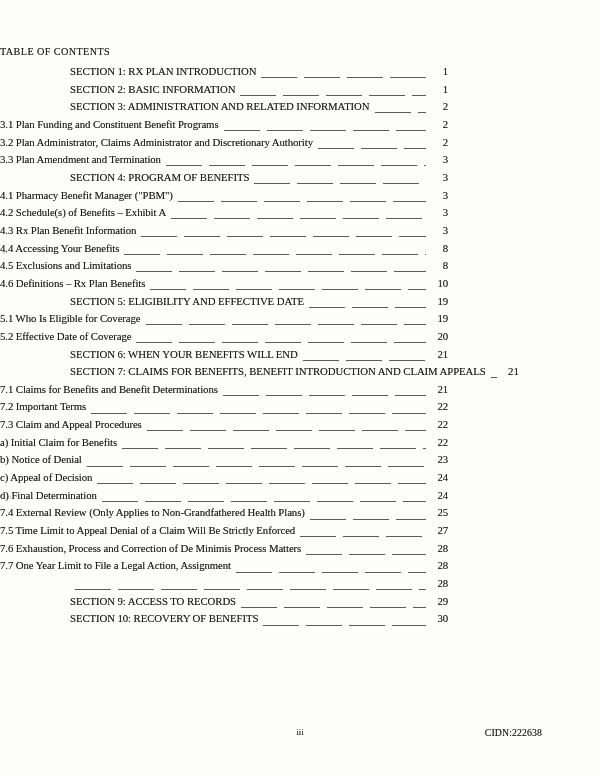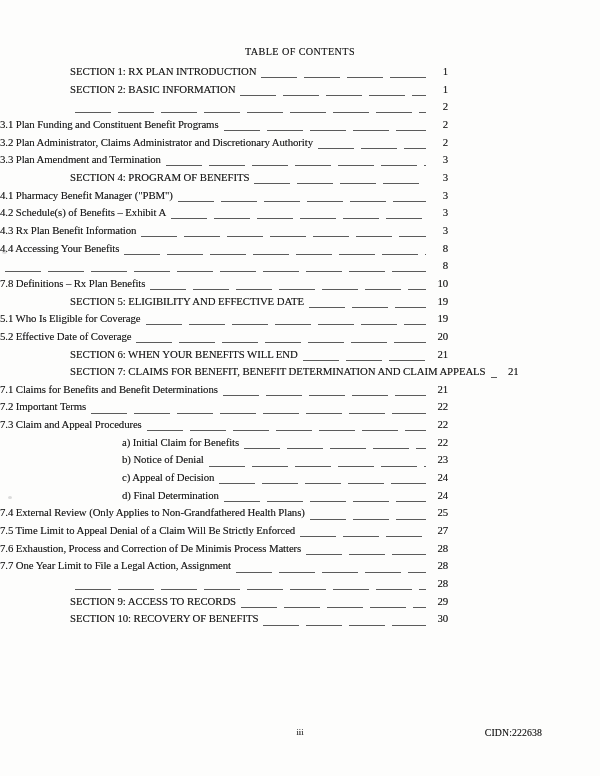--- a/index.html
+++ b/index.html
@@ -15,21 +15,21 @@
     font-family: "Liberation Serif", "DejaVu Serif", serif;
     color: #1d1d1d;
     overflow: hidden;
     text-shadow: 0 0 0.4px rgba(40,40,40,0.55);
   }
   .doc-title {
     position: absolute;
     top: 46px;
     left: 0;
     right: 0;
-    text-align: center;
+    text-align: left;
     font-size: 10.2px;
     letter-spacing: 0.4px;
     white-space: nowrap;
   }
   .toc {
     position: absolute;
     top: 63px;
     left: 0;
     width: 514px;
   }
@@ -39,21 +39,21 @@
     height: 17.67px;
     line-height: 17.67px;
     box-sizing: border-box;
     padding-right: 66px;
     font-size: 10.8px;
     letter-spacing: -0.1px;
     white-space: nowrap;
   }
   .row.l0 { padding-left: 70px; }
   .row.l1 { }
-  .row.l2 { padding-left: 122px; }
+  .row.l2 { }
   .label {
     flex: 0 0 auto;
     white-space: nowrap;
   }
   .leader {
     flex: 1 1 auto;
     min-width: 6px;
     align-self: stretch;
     position: relative;
     margin-left: 5px;
@@ -124,20 +124,21 @@
     <span class="pagenum">1</span>
   </div>
 
   <div class="row l0">
     <span class="label">SECTION 2: BASIC INFORMATION</span>
     <span class="leader"></span>
     <span class="pagenum">1</span>
   </div>
 
   <div class="row l0">
+    <span class="label">SECTION 3: ADMINISTRATION AND RELATED INFORMATION</span>
     <span class="leader"></span>
     <span class="pagenum">2</span>
   </div>
 
   <div class="row l1">
     <span class="label">3.1 Plan Funding and Constituent Benefit Programs</span>
     <span class="leader"></span>
     <span class="pagenum">2</span>
   </div>
 
@@ -177,26 +178,27 @@
     <span class="pagenum">3</span>
   </div>
 
   <div class="row l1">
     <span class="label">4.4 Accessing Your Benefits</span>
     <span class="leader"></span>
     <span class="pagenum">8</span>
   </div>
 
   <div class="row l1">
+    <span class="label">4.5 Exclusions and Limitations</span>
     <span class="leader"></span>
     <span class="pagenum">8</span>
   </div>
 
   <div class="row l1">
-    <span class="label">7.8 Definitions – Rx Plan Benefits</span>
+    <span class="label">4.6 Definitions – Rx Plan Benefits</span>
     <span class="leader"></span>
     <span class="pagenum">10</span>
   </div>
 
   <div class="row l0">
     <span class="label">SECTION 5: ELIGIBILITY AND EFFECTIVE DATE</span>
     <span class="leader"></span>
     <span class="pagenum">19</span>
   </div>
 
@@ -212,21 +214,21 @@
     <span class="pagenum">20</span>
   </div>
 
   <div class="row l0">
     <span class="label">SECTION 6: WHEN YOUR BENEFITS WILL END</span>
     <span class="leader"></span>
     <span class="pagenum">21</span>
   </div>
 
   <div class="row l0">
-    <span class="label">SECTION 7: CLAIMS FOR BENEFIT, BENEFIT DETERMINATION AND CLAIM APPEALS</span>
+    <span class="label">SECTION 7: CLAIMS FOR BENEFITS, BENEFIT INTRODUCTION AND CLAIM APPEALS</span>
     <span class="leader"></span>
     <span class="pagenum">21</span>
   </div>
 
   <div class="row l1">
     <span class="label">7.1 Claims for Benefits and Benefit Determinations</span>
     <span class="leader"></span>
     <span class="pagenum">21</span>
   </div>
 

